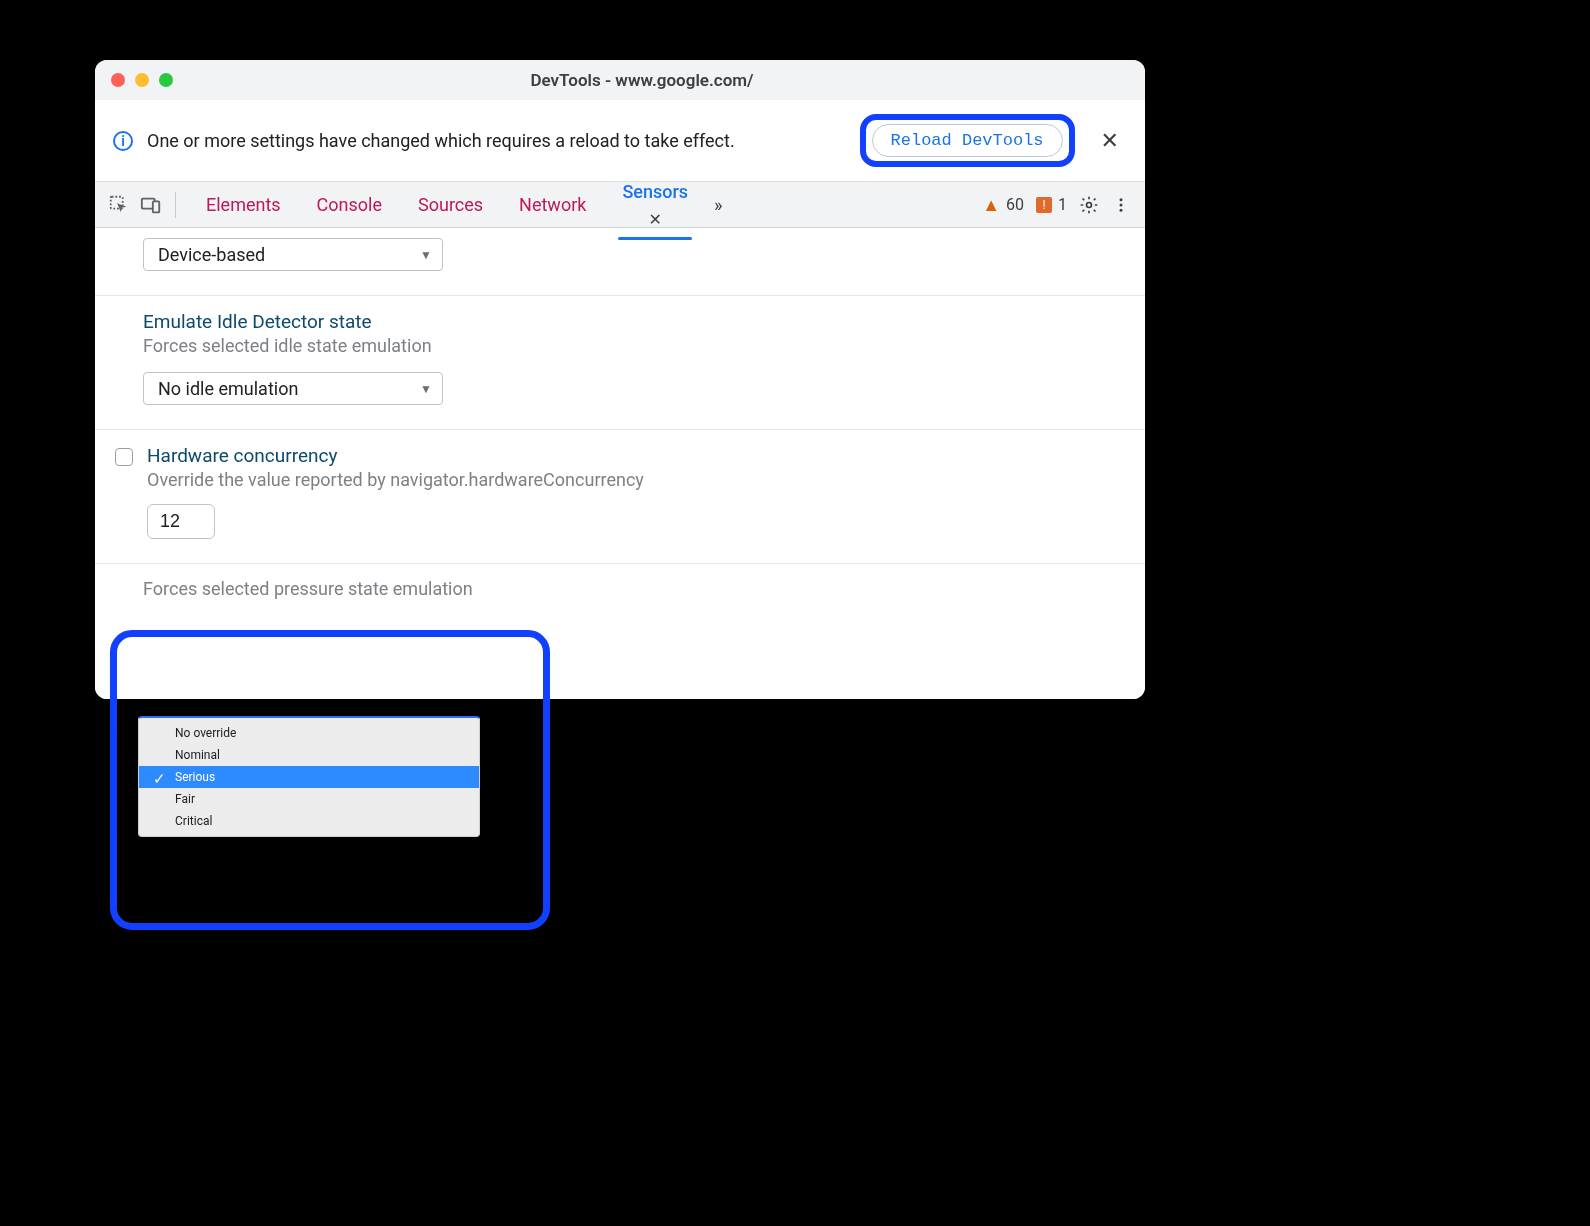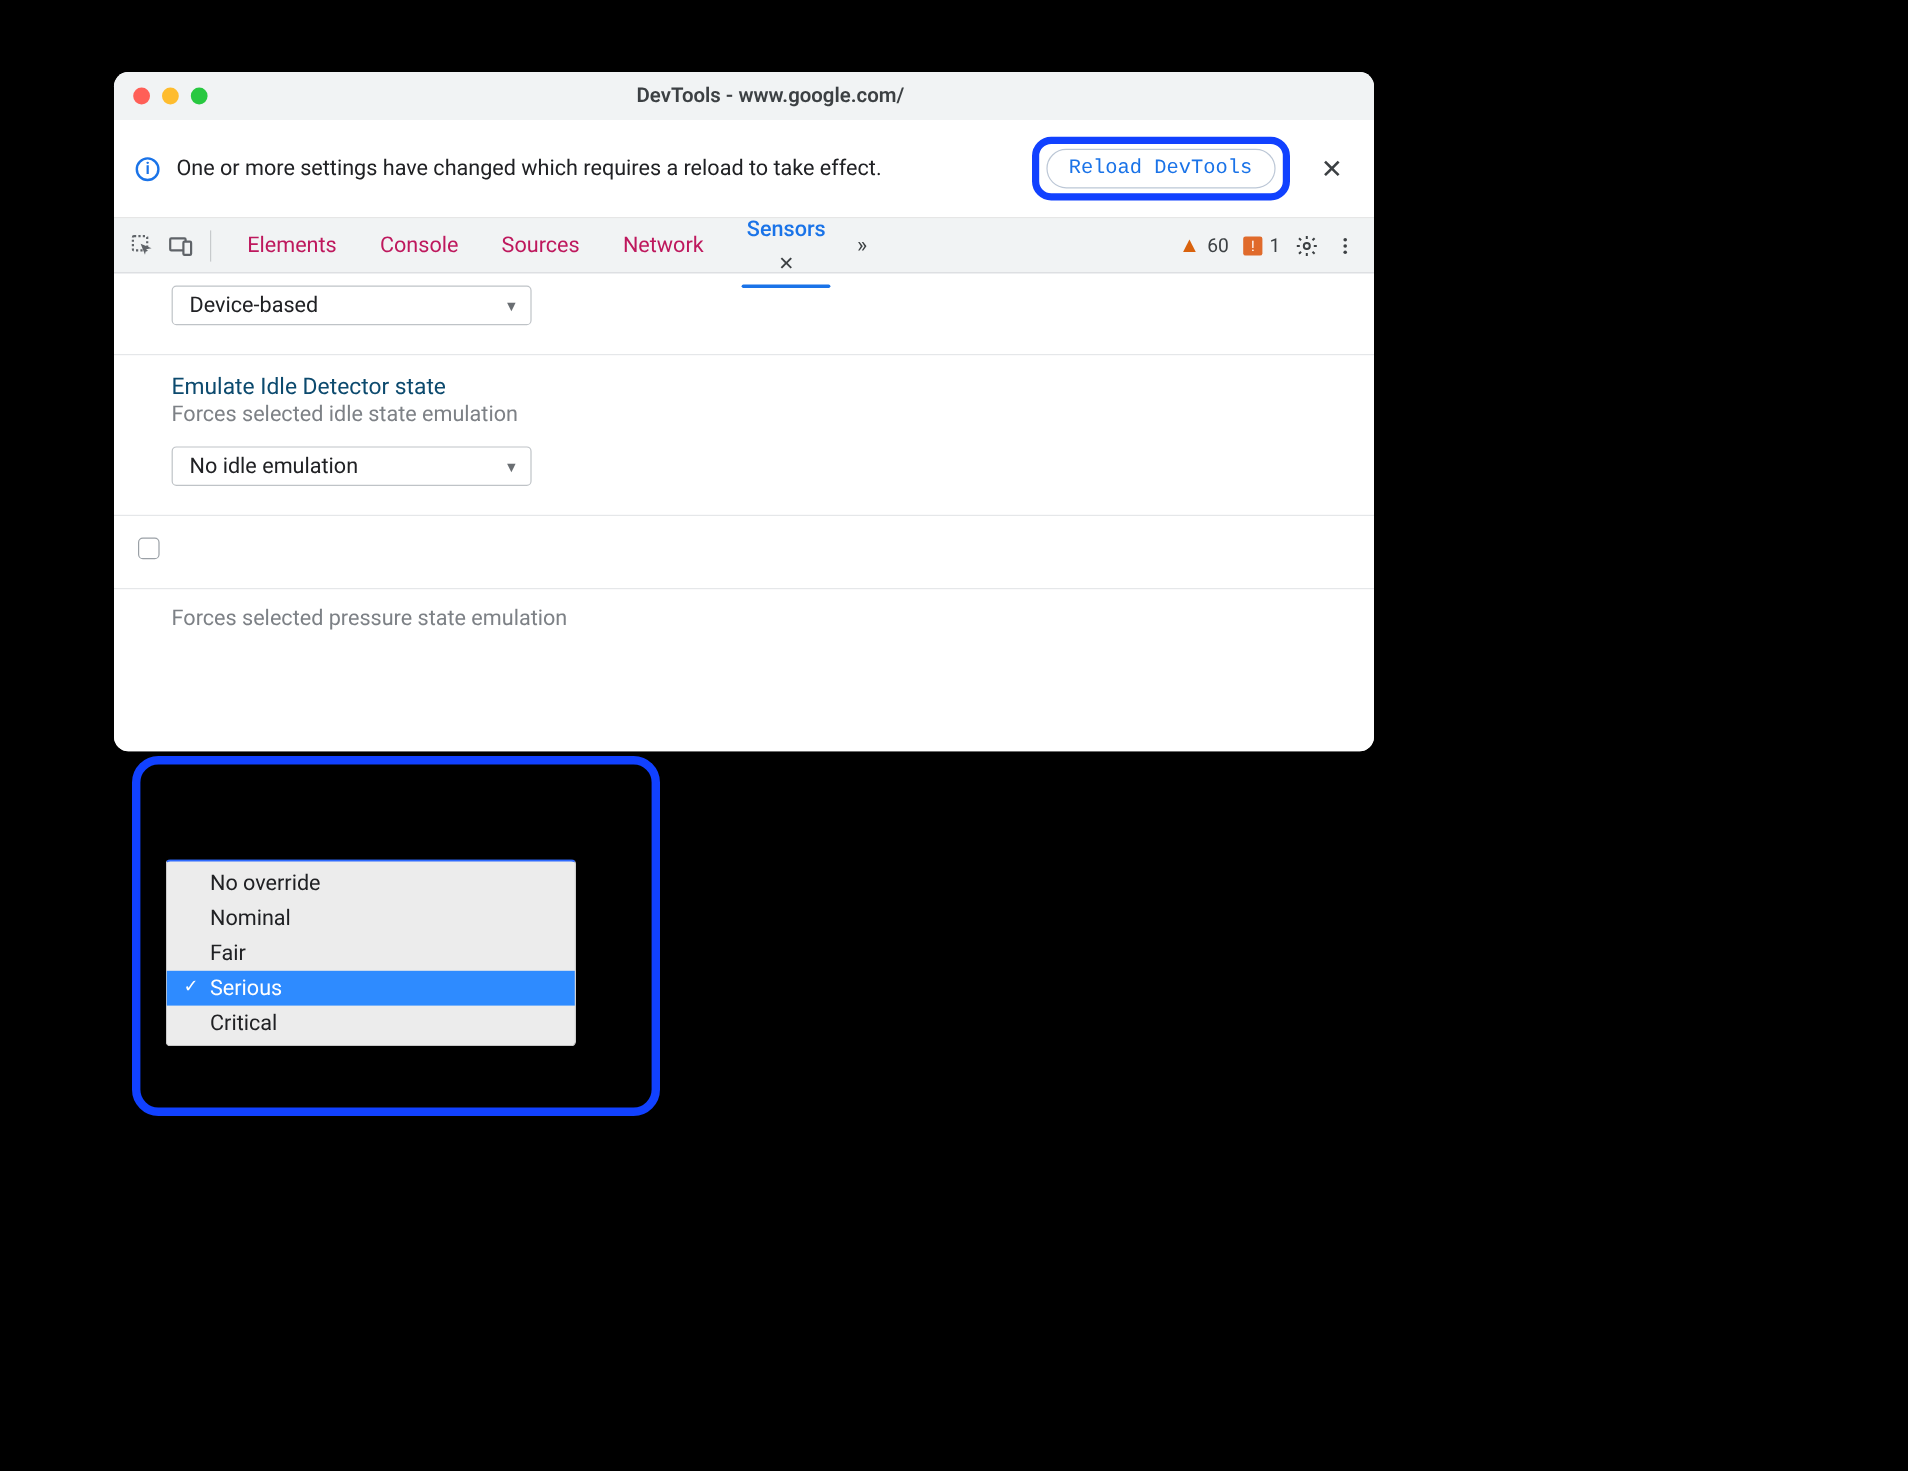--- a/index.html
+++ b/index.html
@@ -224,21 +224,21 @@
     background:#ececec;
     border:1px solid #cfcfcf;
     border-top:2px solid #2f6bff;
     border-radius:4px;
     box-shadow: 0 8px 20px rgba(0,0,0,.35);
     padding: 4px 0;
     z-index: 10;
   }
   .dropdown .opt {
     padding: 4px 20px 4px 36px;
-    font-size:18px;
+    font-size:12px;
     color:#202124;
     cursor:pointer;
     position:relative;
   }
   .dropdown .opt.selected {
     background:#2e8bff;
     color:#fff;
   }
   .dropdown .opt.selected::before {
     content:"✓";
@@ -333,33 +333,38 @@
       <div class="section-sub">Forces selected idle state emulation</div>
       <div class="select">
         <span>No idle emulation</span>
         <span class="tri">▼</span>
       </div>
     </div>
 
     <div class="section">
       <div class="row-flex">
         <div class="checkbox"></div>
+        <div>
+          <div class="section-title">Hardware concurrency</div>
+          <div class="section-sub" style="margin-bottom:0">Override the value reported by navigator.hardwareConcurrency</div>
+          <input class="num-input" value="12" style="">
+        </div>
       </div>
     </div>
 
     <div class="section last">
       <div class="section-sub">Forces selected pressure state emulation</div>
       <div style="height:44px"></div>
     </div>
 
   </div>
 
   <div class="cpu-highlight"></div>
 
   <div class="dropdown">
     <div class="opt">No override</div>
     <div class="opt">Nominal</div>
+    <div class="opt selected">Serious</div>
     <div class="opt">Fair</div>
-    <div class="opt selected">Serious</div>
     <div class="opt">Critical</div>
   </div>
 
 </div>
 
 </body></html>

